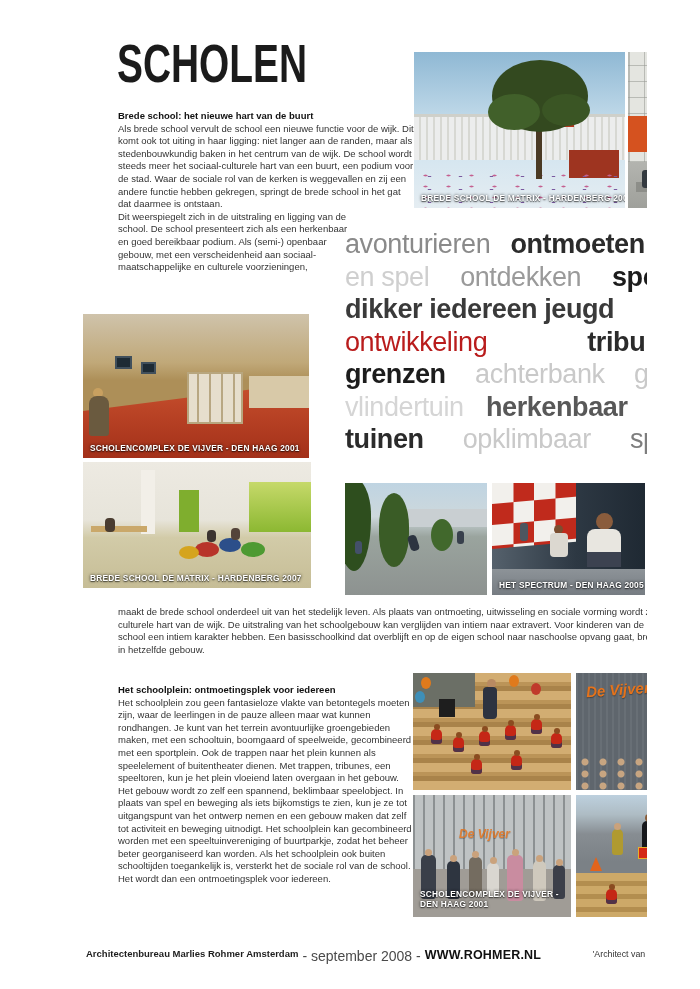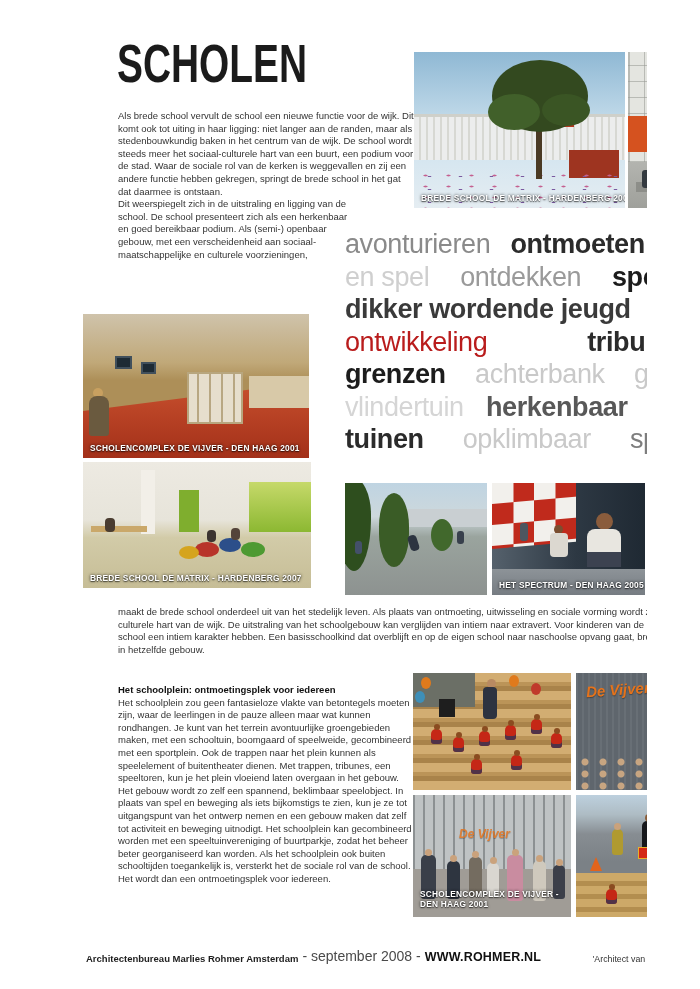--- a/index.html
+++ b/index.html
@@ -39,35 +39,36 @@
   .dr::before { content:""; position:absolute; top:-7px; left:3px; width:8px; height:8px;
                 border-radius:50%; background:#8a5c36; }
   .drum { position:absolute; width:18px; height:12px; background:#d42817;
           border:1px solid #e8b02a; }
   .cone { position:absolute; width:0; height:0; border-left:6px solid transparent;
           border-right:6px solid transparent; border-bottom:14px solid #e2641c; }
   .balloon { position:absolute; width:10px; height:12px; border-radius:50%; }
 
   .footer { position:absolute; left:33px; top:948px; width:630px; display:flex;
             justify-content:space-between; align-items:baseline; }
-  .footer-left, .footer-right { display:flex; align-items:flex-end; gap:4px; }
+  .footer-left, .footer-right { display:flex; align-items:flex-start; gap:4px; }
   .f-studio { font-size:9.5px; font-weight:bold; color:#1e1e1e; }
   .f-date { font-size:14px; color:#4a4a4a; }
   .f-site { font-size:12.5px; font-weight:bold; color:#101010; letter-spacing:.2px; }
   .f-award { font-size:8.8px; color:#333; }
   .f-num { font-size:12.5px; font-weight:bold; color:#101010; }
 </style>
 </head>
 <body>
 
 <div class="page">
 
   <h1 class="title">SCHOLEN</h1>
 
   <div class="textcol" style="left:65px; top:110px; width:298px;">
+    <div class="texthead">Brede school: het nieuwe hart van de buurt</div>
     <p>Als brede school vervult de school een nieuwe functie voor de wijk. Dit komt ook tot uiting in haar ligging: niet langer aan de randen, maar als stedenbouwkundig baken in het centrum van de wijk. De school wordt steeds meer het sociaal-culturele hart van een buurt, een podium voor de stad. Waar de sociale rol van de kerken is weggevallen en zij een andere functie hebben gekregen, springt de brede school in het gat dat daarmee is ontstaan.</p>
     <p style="width:232px;">Dit weerspiegelt zich in de uitstraling en ligging van de school. De school presenteert zich als een herkenbaar en goed bereikbaar podium. Als (semi-) openbaar gebouw, met een verscheidenheid aan sociaal-maatschappelijke en culturele voorzieningen,</p>
   </div>
 
   <div class="photo" style="left:361px; top:52px; width:211px; height:156px; background:linear-gradient(180deg,#8fb8d4 0%,#cfe3ef 55%,#e5edf2 100%);">
     <div class="ly" style="left:0; right:0; top:62px; height:46px; background:repeating-linear-gradient(90deg,#eceded 0 5px,#d7d8d3 5px 7px); border-top:3px solid #cfd0ca;"></div>
     <div class="ly" style="left:88px; top:70px; width:72px; height:5px; background:#b5371d;"></div>
     <div class="ly" style="right:6px; top:98px; width:50px; height:28px; background:#9e3420;"></div>
     <div class="ly" style="left:0; right:0; bottom:0; height:38px; background:linear-gradient(180deg,#6a7a4a,#45552f); background-image:radial-gradient(#c46090 1.5px, transparent 2.5px),radial-gradient(#7a5aa0 1.2px, transparent 2.2px); background-size:23px 11px,31px 13px;"></div>
     <svg class="ly" style="left:66px; top:2px; width:120px; height:130px;" viewBox="0 0 120 130">
@@ -95,21 +96,21 @@
       <span style="color: rgb(138, 138, 138); font-weight: normal;">avonturieren</span>
       <span style="color: rgb(43, 43, 43); font-weight: bold;">ontmoeten</span>
       <span style="color: #000000; font-weight: normal; margin-left: 20px;">sport</span>
     </div>
     <div class="cloud-line">
       <span style="color: rgb(207, 207, 207); font-weight: normal;">en spel</span>
       <span style="color: rgb(154, 154, 154); font-weight: normal;">ontdekken</span>
       <span style="color: rgb(28, 28, 28); font-weight: bold;">sporttoren</span>
     </div>
     <div class="cloud-line">
-      <span style="color: rgb(58, 58, 58); font-weight: bold;">dikker wordende jeugd</span>
+      <span style="color: rgb(58, 58, 58); font-weight: bold;">dikker iedereen jeugd</span>
       <span style="color: rgb(154, 154, 154); font-weight: normal;">sociale</span>
     </div>
     <div class="cloud-line">
       <span style="color: #b91c1c; font-weight: normal;">ontwikkeling</span>
       <span style="color: rgb(43, 43, 43); font-weight: bold;">tribunes van</span>
     </div>
     <div class="cloud-line">
       <span style="color: rgb(28, 28, 28); font-weight: bold;">grenzen</span>
       <span style="color: rgb(201, 201, 201); font-weight: normal;">achterbank</span>
       <span style="color: rgb(201, 201, 201); font-weight: normal;">generatie</span>

